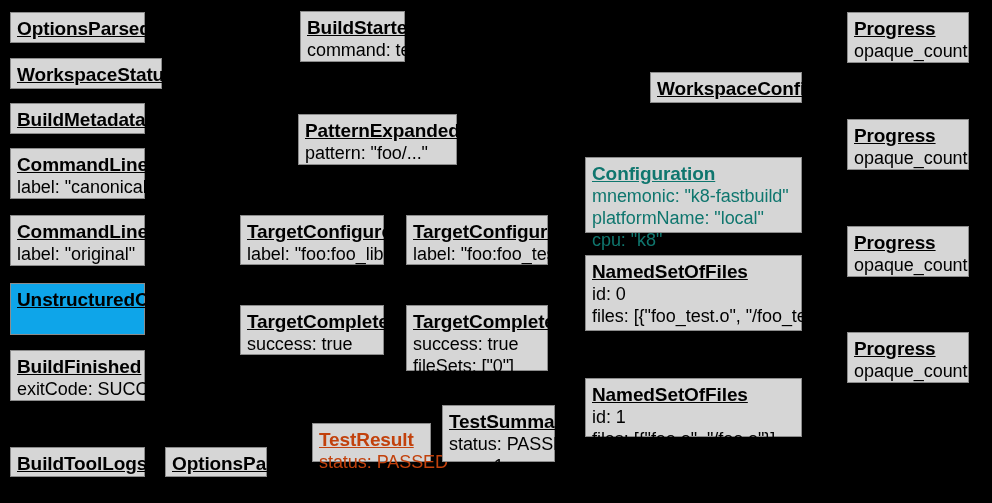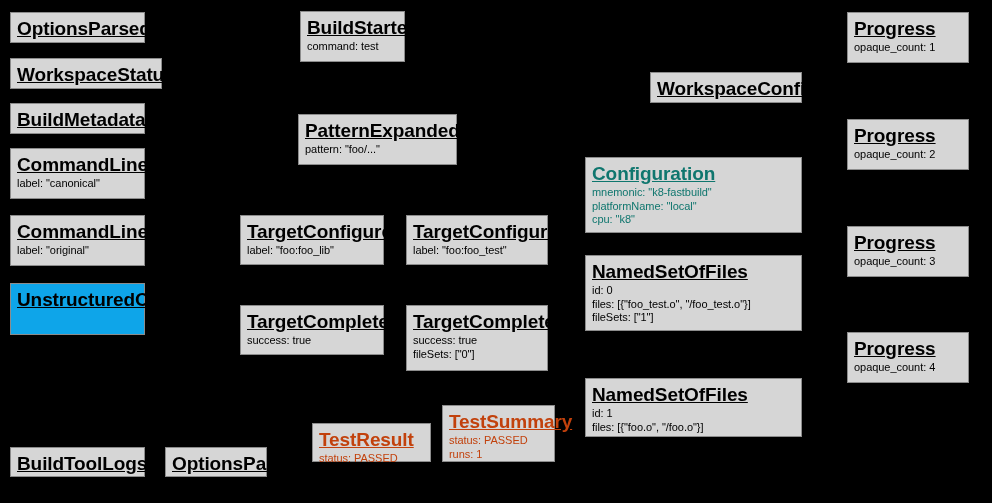--- a/index.html
+++ b/index.html
@@ -35,21 +35,21 @@
     letter-spacing: -0.1px;
     white-space: nowrap;
     margin-bottom: 1px;
   }
   .node-title.wrap {
     white-space: normal;
   }
   .node-field {
     display: block;
     font-weight: normal;
-    font-size: 11px;
+    font-size: 18px;
     white-space: nowrap;
     letter-spacing: -0.05px;
   }
 </style>
 </head>
 <body>
 
 <div id="canvas" style="background: rgb(0, 0, 0);">
     <div class="node" style="left: 10px; top: 12px; width: 135px; height: 31px; background: rgb(214, 214, 214); border-color: rgb(140, 140, 140); color: rgb(0, 0, 0);">
       <span class="node-title">OptionsParsed</span>
@@ -63,20 +63,24 @@
     <div class="node" style="left: 10px; top: 148px; width: 135px; height: 51px; background: rgb(214, 214, 214); border-color: rgb(140, 140, 140); color: rgb(0, 0, 0);">
       <span class="node-title">CommandLine</span>
       <span class="node-field">label: "canonical"</span>
     </div>
     <div class="node" style="left: 10px; top: 215px; width: 135px; height: 51px; background: rgb(214, 214, 214); border-color: rgb(140, 140, 140); color: rgb(0, 0, 0);">
       <span class="node-title">CommandLine</span>
       <span class="node-field">label: "original"</span>
     </div>
     <div class="node" style="left: 10px; top: 283px; width: 135px; height: 52px; background: #0ea5e9; border-color: rgb(140, 140, 140); color: rgb(0, 0, 0);">
       <span class="node-title wrap">UnstructuredCommandLine</span>
+    </div>
+    <div class="node" style="left: 10px; top: 350px; width: 135px; height: 51px; background: rgb(214, 214, 214); border-color: rgb(140, 140, 140); color: rgb(0, 0, 0);">
+      <span class="node-title">BuildFinished</span>
+      <span class="node-field">exitCode: SUCCESS</span>
     </div>
     <div class="node" style="left: 10px; top: 447px; width: 135px; height: 30px; background: rgb(214, 214, 214); border-color: rgb(140, 140, 140); color: rgb(0, 0, 0);">
       <span class="node-title">BuildToolLogs</span>
     </div>
     <div class="node" style="left: 165px; top: 447px; width: 102px; height: 30px; background: rgb(214, 214, 214); border-color: rgb(140, 140, 140); color: rgb(0, 0, 0);">
       <span class="node-title">OptionsParsed</span>
     </div>
     <div class="node" style="left: 300px; top: 11px; width: 105px; height: 51px; background: rgb(214, 214, 214); border-color: rgb(140, 140, 140); color: rgb(0, 0, 0);">
       <span class="node-title">BuildStarted</span>
       <span class="node-field">command: test</span>
@@ -99,21 +103,21 @@
     </div>
     <div class="node" style="left: 406px; top: 305px; width: 142px; height: 66px; background: rgb(214, 214, 214); border-color: rgb(140, 140, 140); color: rgb(0, 0, 0);">
       <span class="node-title">TargetComplete</span>
       <span class="node-field">success: true</span>
       <span class="node-field">fileSets: ["0"]</span>
     </div>
     <div class="node" style="left: 312px; top: 423px; width: 119px; height: 39px; background: rgb(214, 214, 214); border-color: rgb(140, 140, 140); color: #c2410c;">
       <span class="node-title">TestResult</span>
       <span class="node-field">status: PASSED</span>
     </div>
-    <div class="node" style="left: 442px; top: 405px; width: 113px; height: 57px; background: rgb(214, 214, 214); border-color: rgb(140, 140, 140); color: #c2410c;">
+    <div class="node" style="left: 442px; top: 405px; width: 113px; height: 57px; background: rgb(214, 214, 214); border-color: rgb(140, 140, 140); color: #000000;">
       <span class="node-title">TestSummary</span>
       <span class="node-field">status: PASSED</span>
       <span class="node-field">runs: 1</span>
     </div>
     <div class="node" style="left: 650px; top: 72px; width: 152px; height: 31px; background: rgb(214, 214, 214); border-color: rgb(140, 140, 140); color: rgb(0, 0, 0);">
       <span class="node-title">WorkspaceConfig</span>
     </div>
     <div class="node" style="left: 585px; top: 157px; width: 217px; height: 76px; background: rgb(214, 214, 214); border-color: rgb(140, 140, 140); color: #0f766e;">
       <span class="node-title">Configuration</span>
       <span class="node-field">mnemonic: "k8-fastbuild"</span>

